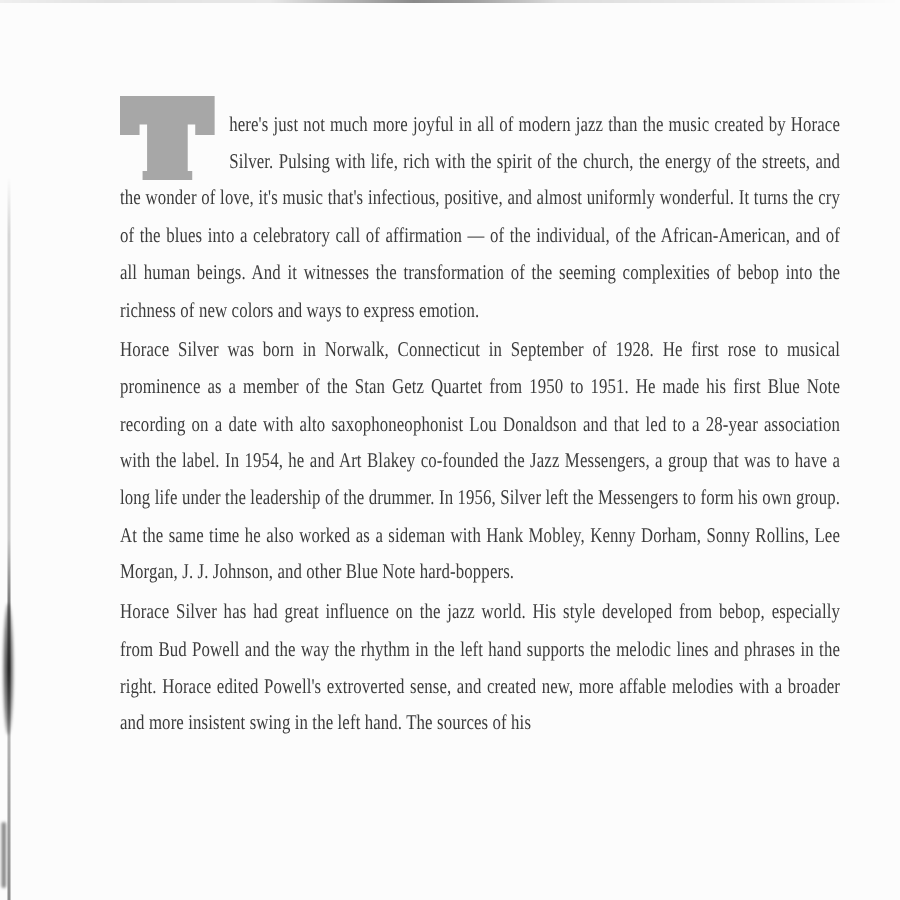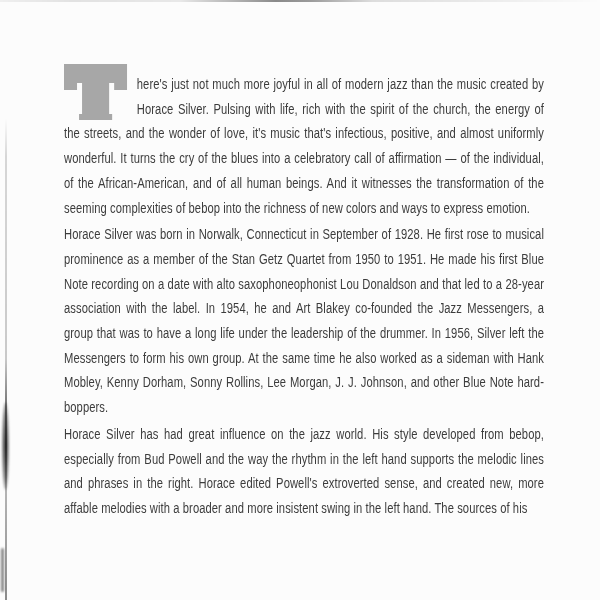--- a/index.html
+++ b/index.html
@@ -63,23 +63,24 @@
     left: 1px; top: 548px;
     width: 3px; height: 44px;
     background: rgba(40,40,40,0.55);
     border-radius: 2px;
     filter: blur(1px);
   }
 
   
   .text-wrap {
     position: absolute;
-    left: 64px;
+    left: 80px;
     top: 0;
     width: 480px;
+    font-family: Liberation Serif, serif;
   }
   .text-block {
     width: 600px;               
     transform: scaleX(0.8);
     transform-origin: 0 0;
     padding-top: 72px;
     color: #3c3c3c;
     font-size: 14px;
     line-height: 24.7px;
     letter-spacing: 0.1px;

